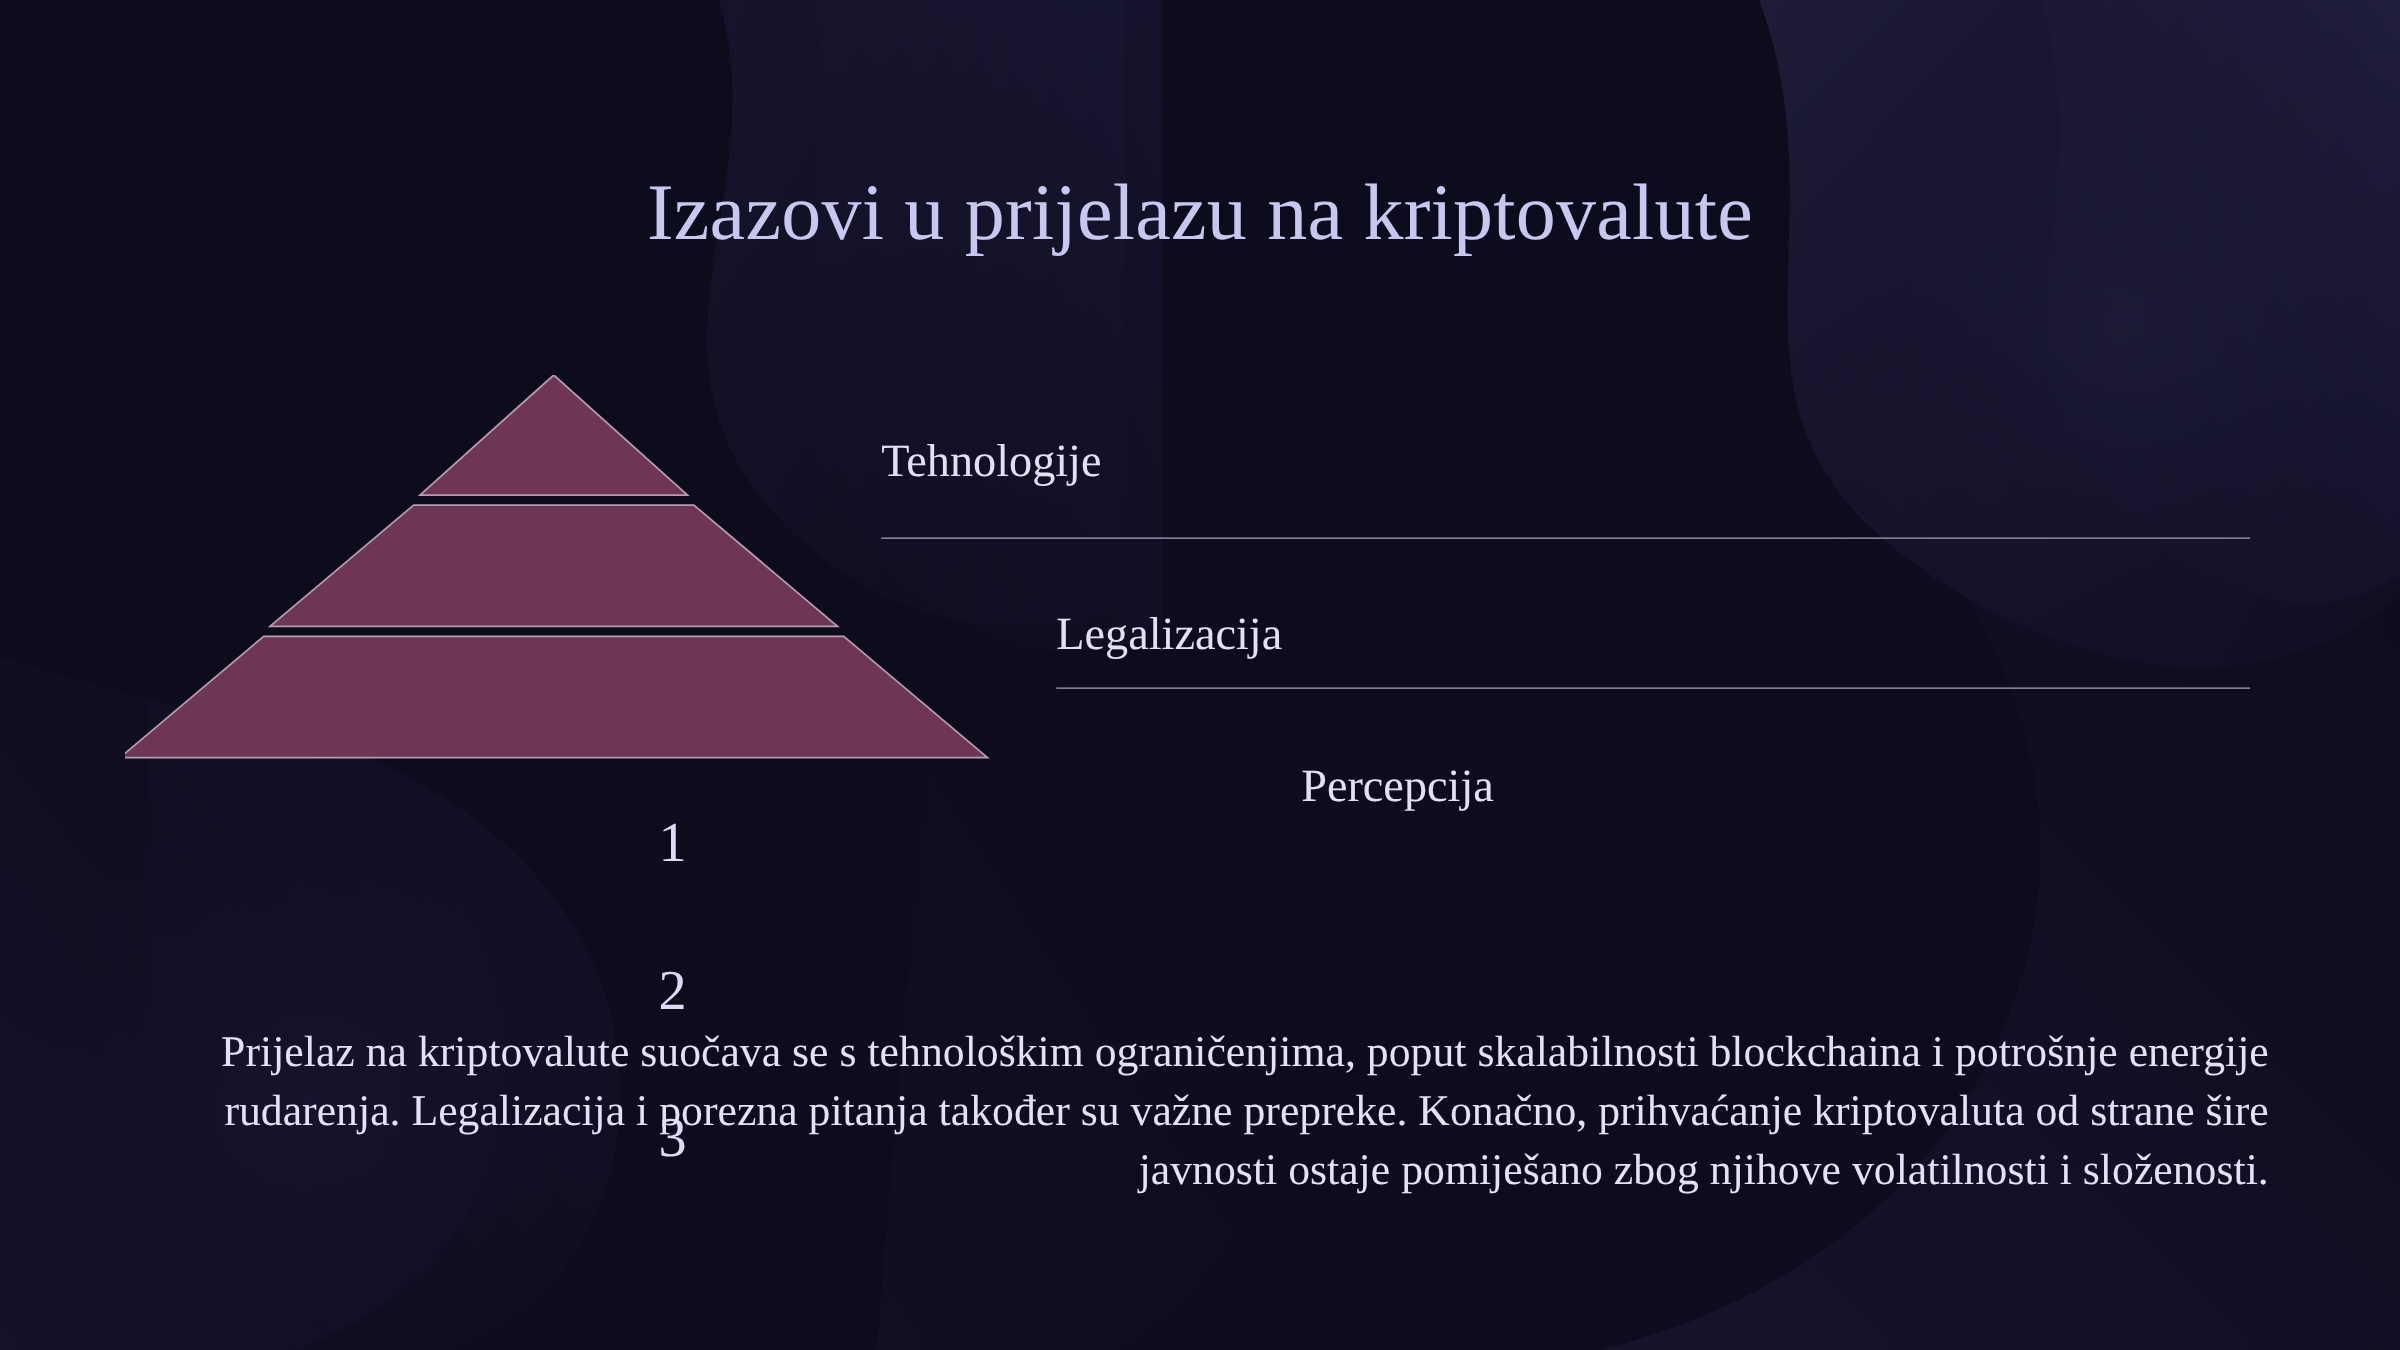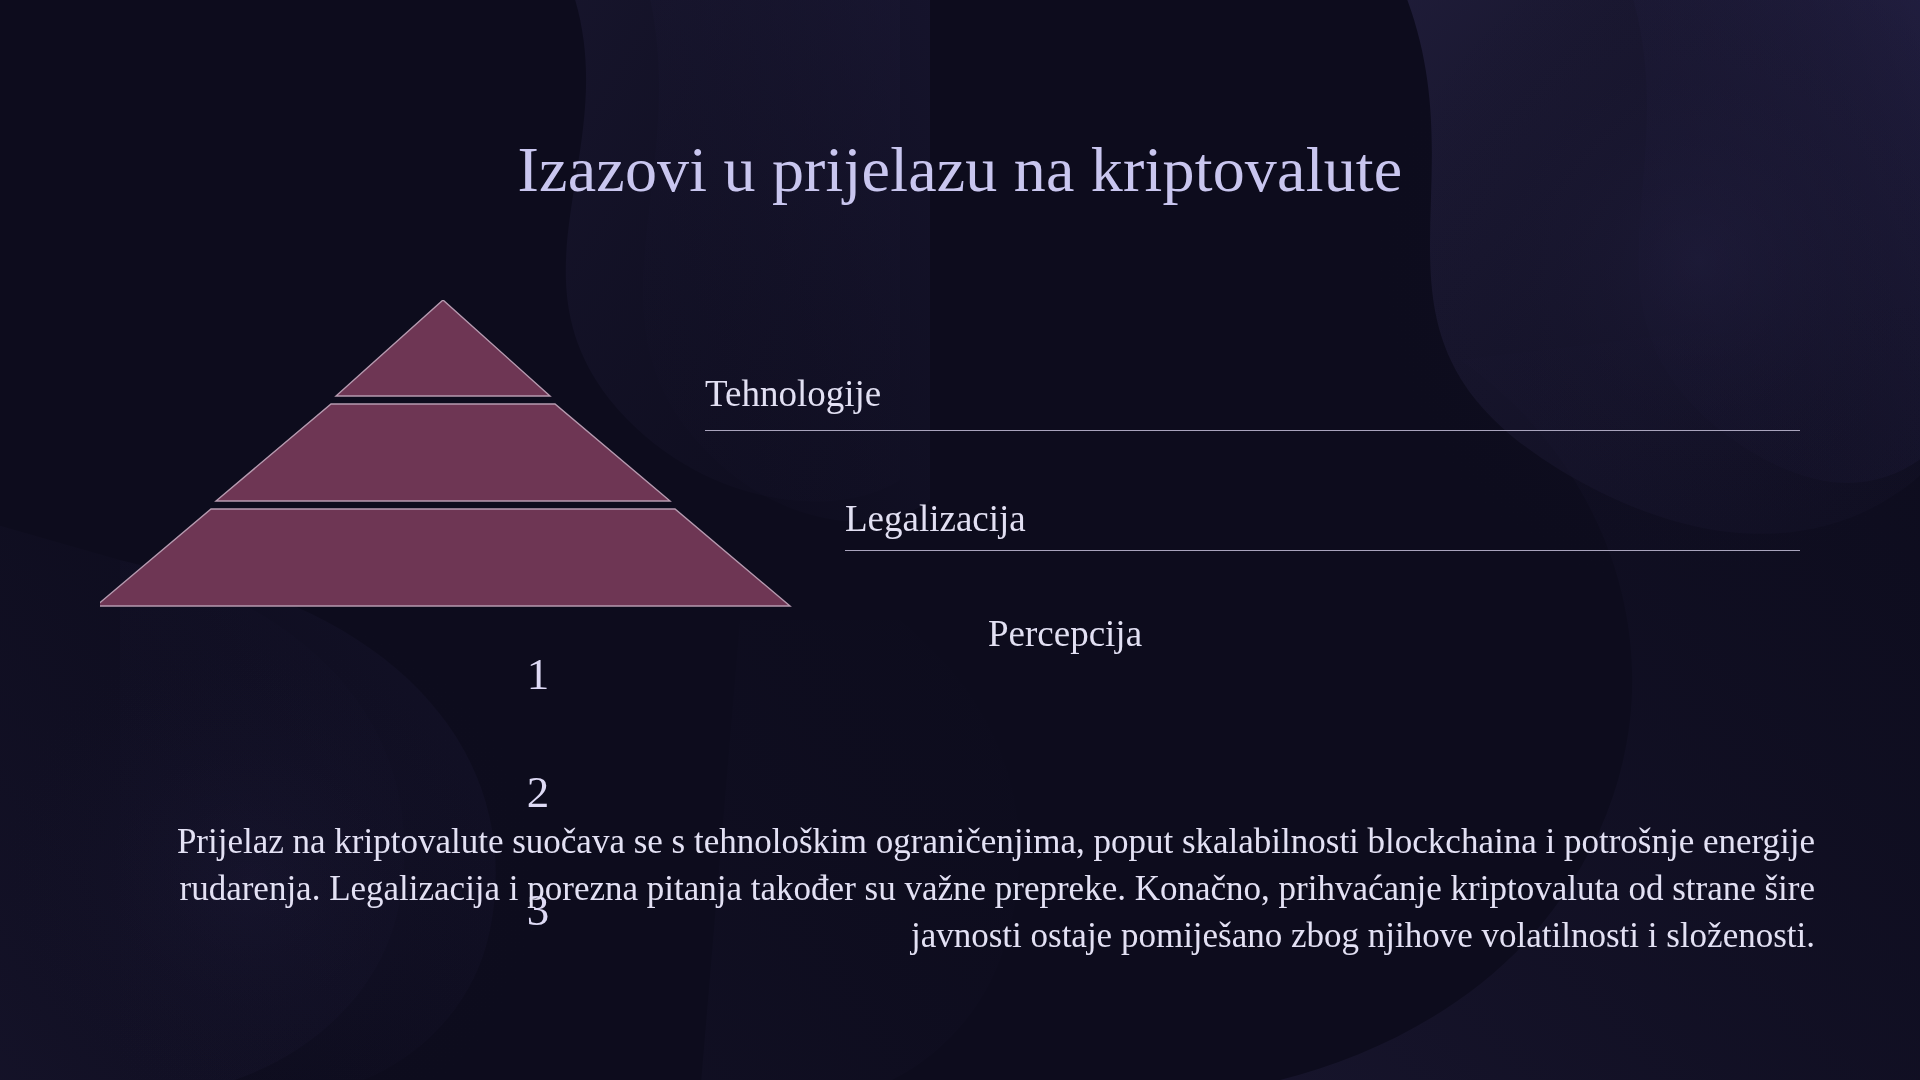--- a/index.html
+++ b/index.html
@@ -71,25 +71,24 @@
   #num-1 { left: 478px; top: 352px; }
   #num-2 { left: 478px; top: 470px; }
   #num-3 { left: 478px; top: 588px; }
 
   .callout {
     position: absolute;
     color: #e2e0f3;
     font-size: 37px;
     line-height: 1.18;
     width: 190px;
-    margin-top: 24px;
   }
   #callout-1 { left: 705px; top: 348px; }
-  #callout-2 { left: 845px; top: 473px; }
-  #callout-3 { left: 988px; top: 588px; width: 260px; }
+  #callout-2 { left: 845px; top: 486px; }
+  #callout-3 { left: 988px; top: 608px; width: 260px; text-align: center; }
 
   .connector {
     position: absolute;
     height: 1px;
     background: #a9a4bd;
   }
   #connector-1 { left: 705px; top: 430px; width: 1095px; }
   #connector-2 { left: 845px; top: 550px; width: 955px; }
 
   

